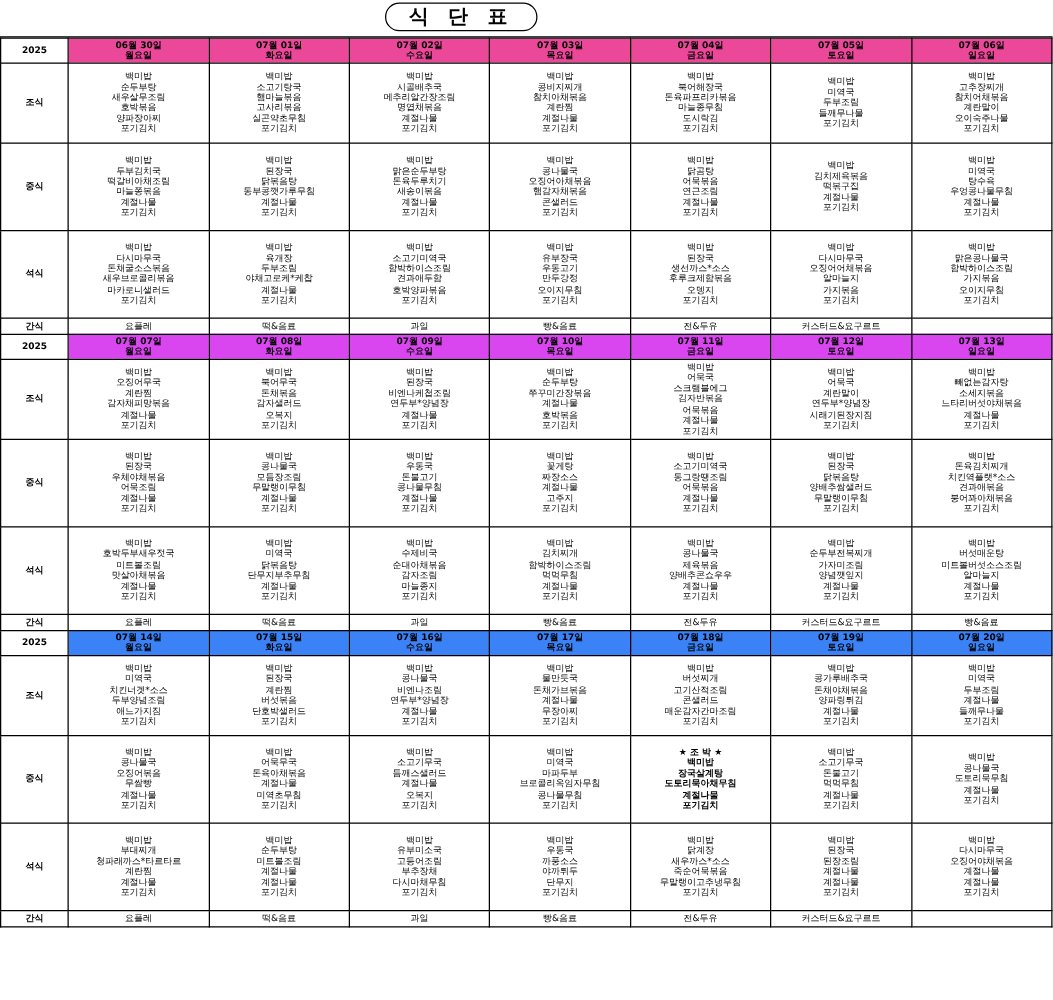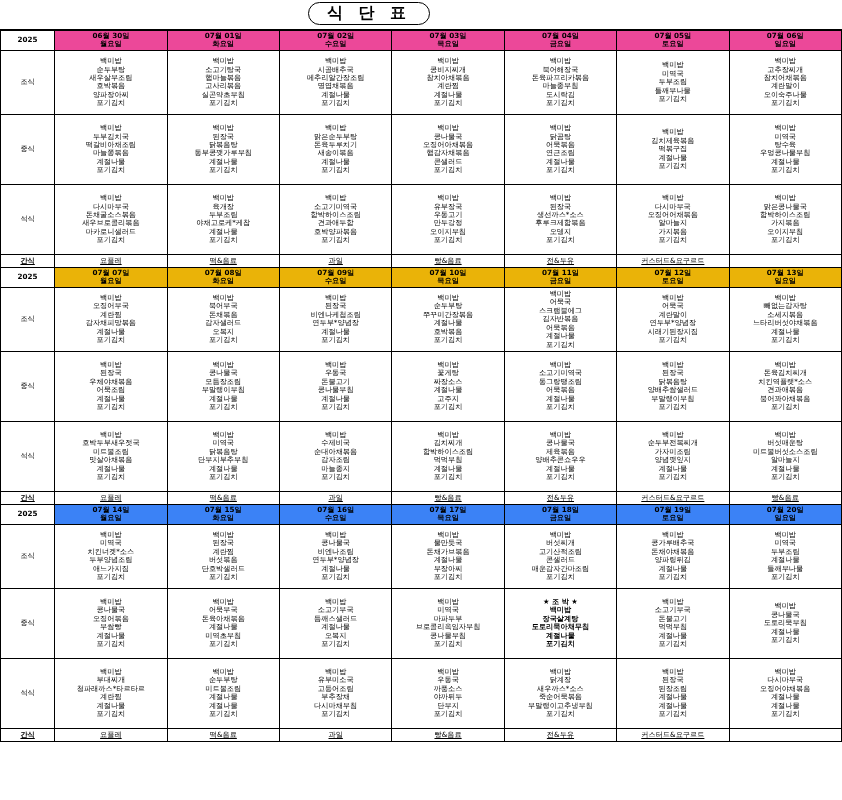--- a/index.html
+++ b/index.html
@@ -102,33 +102,33 @@
   col.label { width: 54px; }
   col.day   { width: 112px; }
 
   .weekrow td {
     font-size: 8px;
     font-weight: bold;
     padding: 2px 0;
     line-height: 1.25;
   }
   .wk-purple td { background: #ec4899; }
-  .wk-green  td { background: #eab308; }
+  .wk-green  td { background: #d946ef; }
   .wk-yellow td { background: #3b82f6; }
   .yearcell { font-weight: bold; font-size: 8.5px; background: #ffffff !important; }
   .daylabel { font-weight: bold; }
 
   .mealcell {
-    font-weight: normal;
+    font-weight: bold;
     font-size: 8px;
   }
   .r-break td { height: 64px; }
   .r-lunch td { height: 70px; }
   .r-dinner td { height: 70px; }
-  .r-snack td { height: 13px; font-size: 7.2px; text-decoration: underline; }
+  .r-snack td { height: 13px; font-size: 7.2px; }
   .snacklabel { font-weight: bold; font-size: 8px; }
   .star { font-weight: bold; }
 </style>
 </head>
 <body>
 
 <div id="sheet">
 
   <div class="banner">
     <div class="banner-img"></div>

